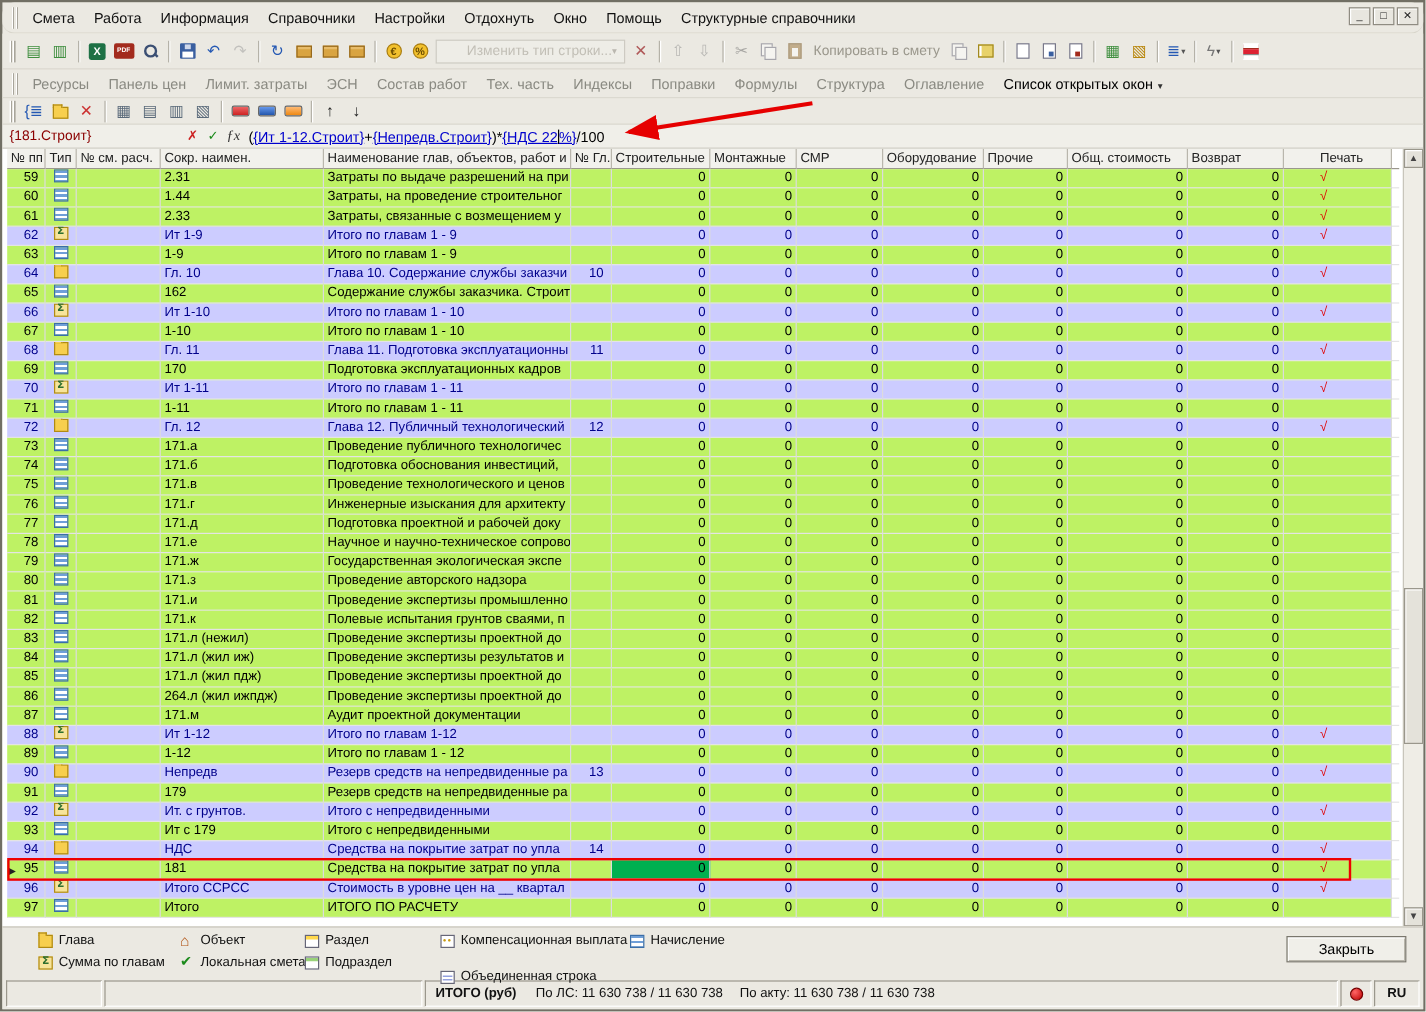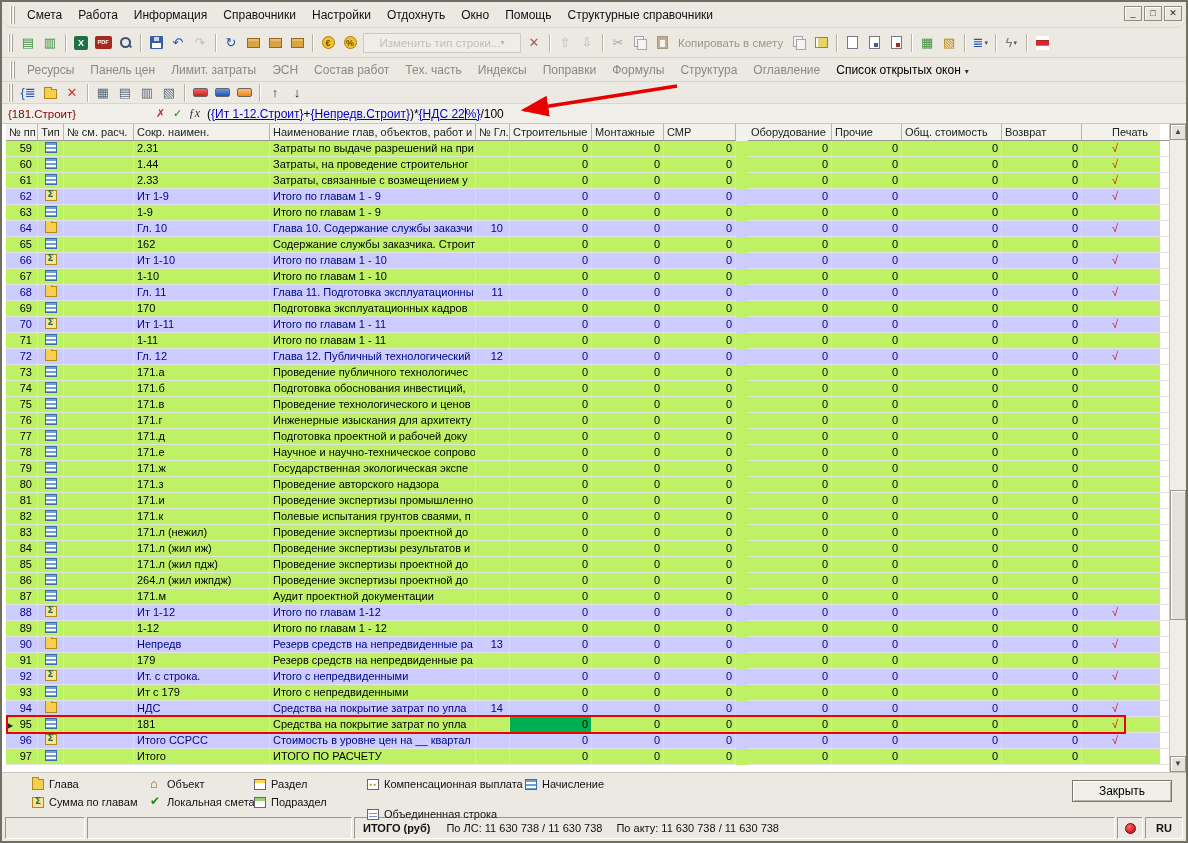--- a/index.html
+++ b/index.html
@@ -44,21 +44,21 @@
   .g.page.p2::after { content:""; position:absolute; right:1px; bottom:1px; width:4px; height:4px; background:#3a5fa0; }
   .g.page.p3::after { content:""; position:absolute; right:1px; bottom:1px; width:4px; height:4px; background:#a32b1d; }
   .g.layers { width:13px; height:4px; background:#d23; box-shadow:0 -5px 0 #fff,0 -4px 0 #a32b1d,0 5px 0 #fff,0 4px 0 #888; margin:4px 0; }
   .g.folder, .g.pill { flex:none; }
   .g.folder { width:13px; height:10px; background:#f7cf4e; border:1px solid #b08a14; position:relative; margin-top:3px; }
   .g.folder::before { content:""; position:absolute; top:-3px; left:-1px; width:6px; height:2px; background:#f7cf4e; border:1px solid #b08a14; border-bottom:none; }
   .g.pill { width:15px; height:9px; border-radius:2px; border:1px solid #666; }
   .g.pill.red { background:linear-gradient(#e66,#c22); }
   .g.pill.blue { background:linear-gradient(#69e,#25a); }
   .g.pill.orange { background:linear-gradient(#fb7,#e81); }
-  .tdrop { display:flex; align-items:center; justify-content:center; border:1px solid #b0ada3; background:#f2f1ec; height:20px; padding:0 6px; font-size:11.5px; color:#9a978c; min-width:158px; margin:0 2px; }
+  .tdrop { display:flex; align-items:center; justify-content:flex-end; border:1px solid #b0ada3; background:#f2f1ec; height:20px; padding:0 6px; font-size:11.5px; color:#9a978c; min-width:158px; margin:0 2px; }
   .tdrop .arr { font-size:8px; color:#8a877d; }
   .tlabel { font-size:11.5px; color:#9a978c; margin:0 5px; white-space:nowrap; }
 
   
   .tabsrow { height:24px; display:flex; align-items:center; background:#ebe9e2; border-bottom:1px solid #d8d5cb; padding-left:4px; }
   .tab { font-size:12px; color:#8a8a82; padding:3px 8px; cursor:default; white-space:nowrap; }
   .tab.active { color:#000; }
   .tab .arr { font-size:8px; color:#333; margin-left:4px; }
 
   
@@ -77,21 +77,21 @@
   .thead { height:17px; background:#f2f1ec; }
   .hcell { font-size:11px; line-height:16px; color:#222; padding:0 3px; border-right:1px solid #b9b6ac; border-bottom:1px solid #9a978c; white-space:nowrap; overflow:hidden; flex:none; }
   .trow { height:16px; position:relative; background:#bef264; }
   .cell { font-size:11px; line-height:15px; padding:0 3px; border-right:1px solid #dcdcdc; border-bottom:1px solid #e4e4e4; white-space:nowrap; overflow:hidden; flex:none; }
   .c0 { width:32px; text-align:right; padding-right:5px; position:relative; }
   .c1 { width:26px; text-align:center; }
   .c2 { width:70px; }
   .c3 { width:136px; }
   .c4 { width:206px; }
   .c5 { width:34px; text-align:right; padding-right:6px; }
-  .c6 { width:82px; } .c7 { width:72px; } .c8 { width:72px; } .c9 { width:84px;margin-left:12px; } .c10 { width:70px; } .c11 { width:100px; } .c12 { width:80px; }
+  .c6 { width:82px; } .c7 { width:72px; } .c8 { width:72px; } .c9 { width:84px; } .c10 { width:70px; } .c11 { width:100px; } .c12 { width:80px; }
   .c13 { width:90px; padding-left:30px; }
   .cfill { flex:1; border-right:none; }
   .v { text-align:right; }
   .blue { background:#ccccff; }
   .blue .cell { color:#00008b; }
   .green { background:#00b050 !important; color:#000 !important; }
   .check { color:#e00000; font-size:11px; }
   .marker { position:absolute; left:1px; top:1px; font-size:8px; color:#222; }
   .selbox { position:absolute; left:0; top:-2px; width:1120px; height:19px; border:2px solid #ee0000; pointer-events:none; z-index:6; }
   .rowicon, .lic { width:12px; height:11px; display:inline-block; position:relative; vertical-align:-1px; }
@@ -926,21 +926,21 @@
           <div class="cell v c10">0</div>
           <div class="cell v c11">0</div>
           <div class="cell v c12">0</div>
           <div class="cell c13"></div>
           <div class="cell cfill"></div>
         </div>
         <div class="trow blue">
           <div class="cell c0">92</div>
           <div class="cell c1"><span class="rowicon chapter-sum-icon"></span></div>
           <div class="cell c2"></div>
-          <div class="cell c3">Ит. с строка.</div>
+          <div class="cell c3">Ит. с грунтов.</div>
           <div class="cell c4">Итого с непредвиденными</div>
           <div class="cell c5"></div>
           <div class="cell v c6">0</div>
           <div class="cell v c7">0</div>
           <div class="cell v c8">0</div>
           <div class="cell v c9">0</div>
           <div class="cell v c10">0</div>
           <div class="cell v c11">0</div>
           <div class="cell v c12">0</div>
           <div class="cell c13"><span class="check">√</span></div>

